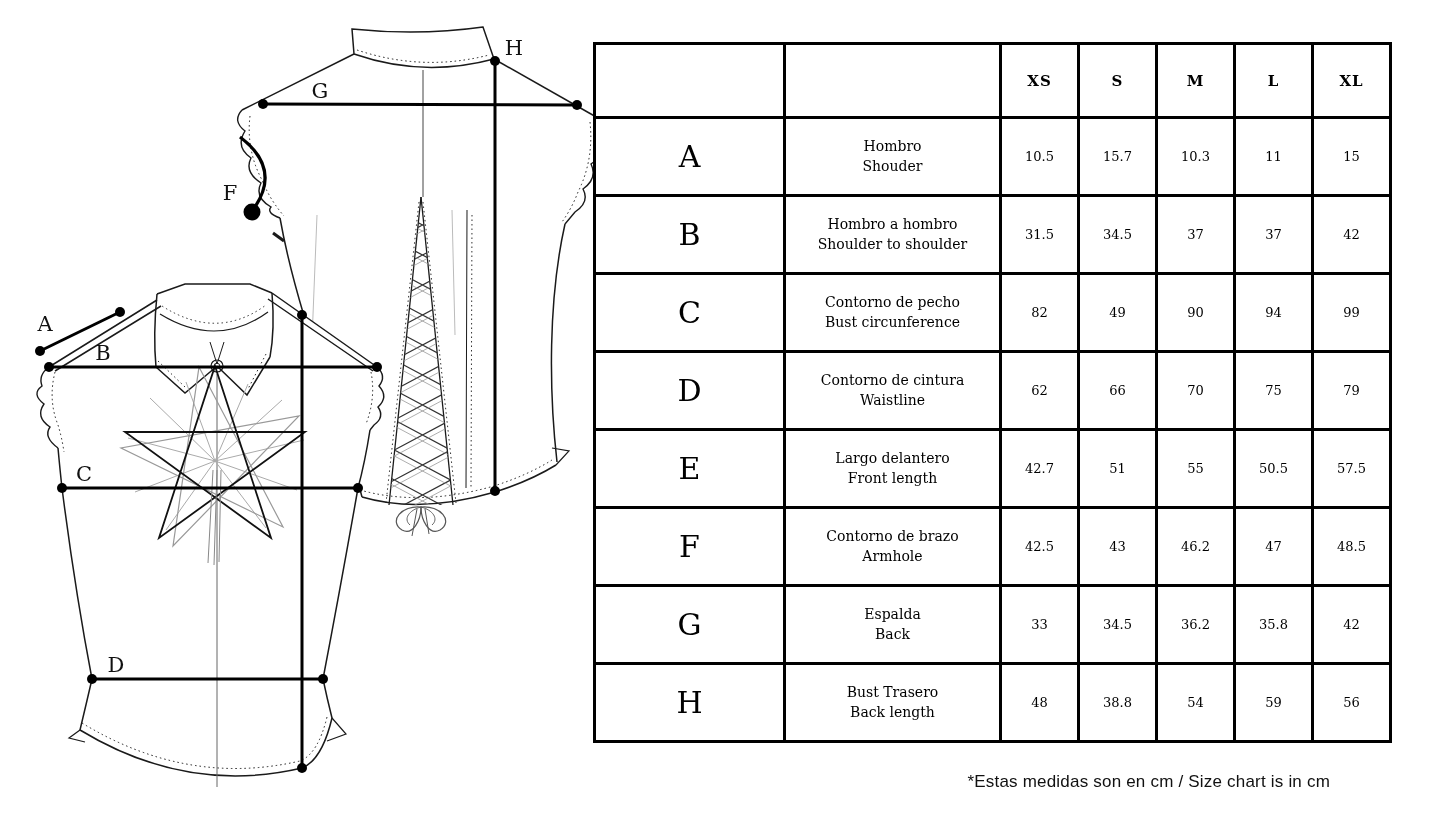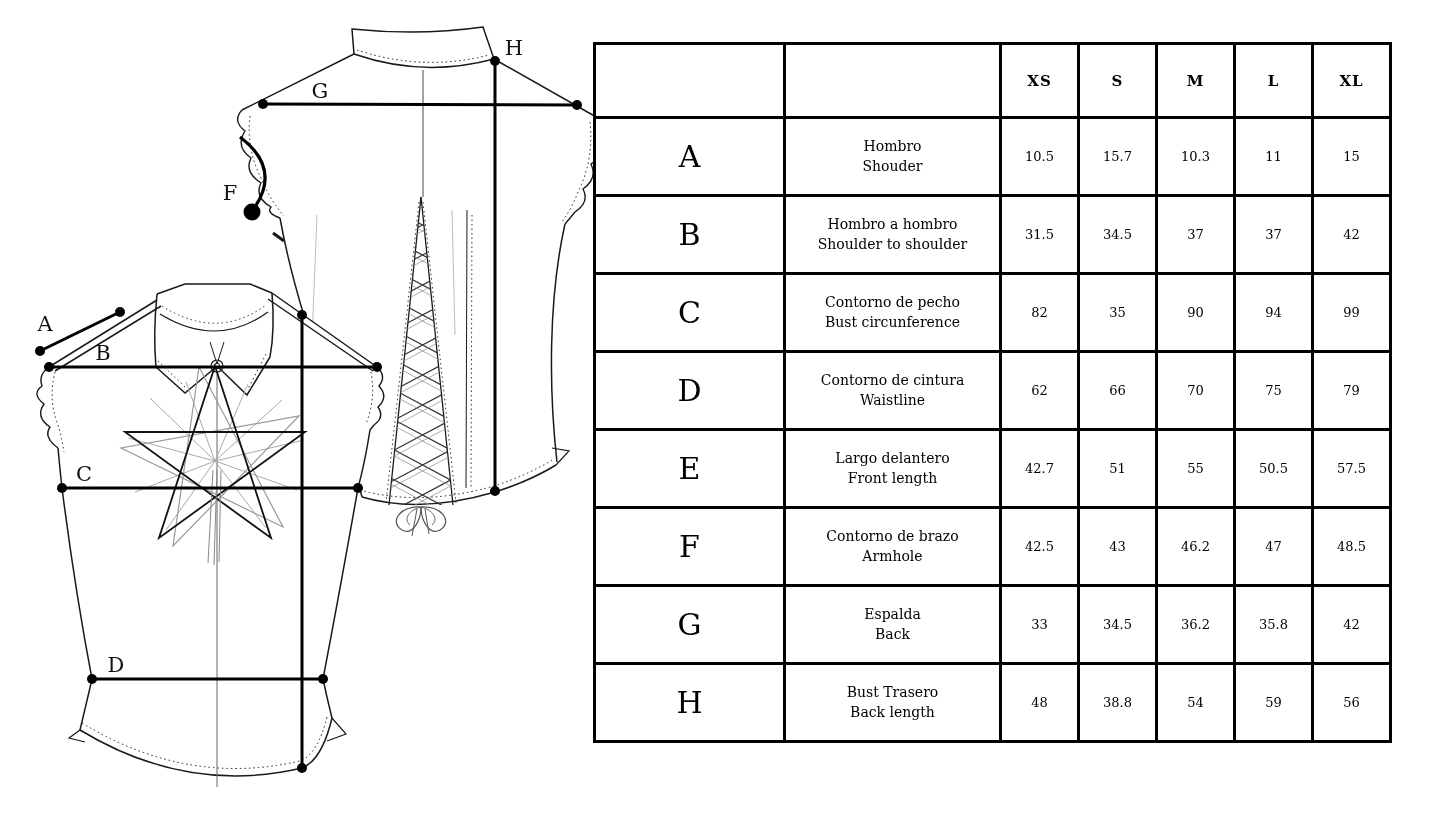--- a/index.html
+++ b/index.html
@@ -245,21 +245,21 @@
         <td class="val">37</td>
         <td class="val">42</td>
       </tr>
       <tr>
         <td class="letter">C</td>
         <td class="desc">
           <div>Contorno de pecho</div>
           <div>Bust circunference</div>
         </td>
         <td class="val">82</td>
-        <td class="val">35</td>
+        <td class="val">49</td>
         <td class="val">90</td>
         <td class="val">94</td>
         <td class="val">99</td>
       </tr>
       <tr>
         <td class="letter">D</td>
         <td class="desc">
           <div>Contorno de cintura</div>
           <div>Waistline</div>
         </td>
@@ -313,14 +313,15 @@
         </td>
         <td class="val">48</td>
         <td class="val">38.8</td>
         <td class="val">54</td>
         <td class="val">59</td>
         <td class="val">56</td>
       </tr>
     </tbody>
   </table>
 
+  <div id="footnote">*Estas medidas son en cm / Size chart is in cm</div>
 
 </div>
 
 </body></html>

